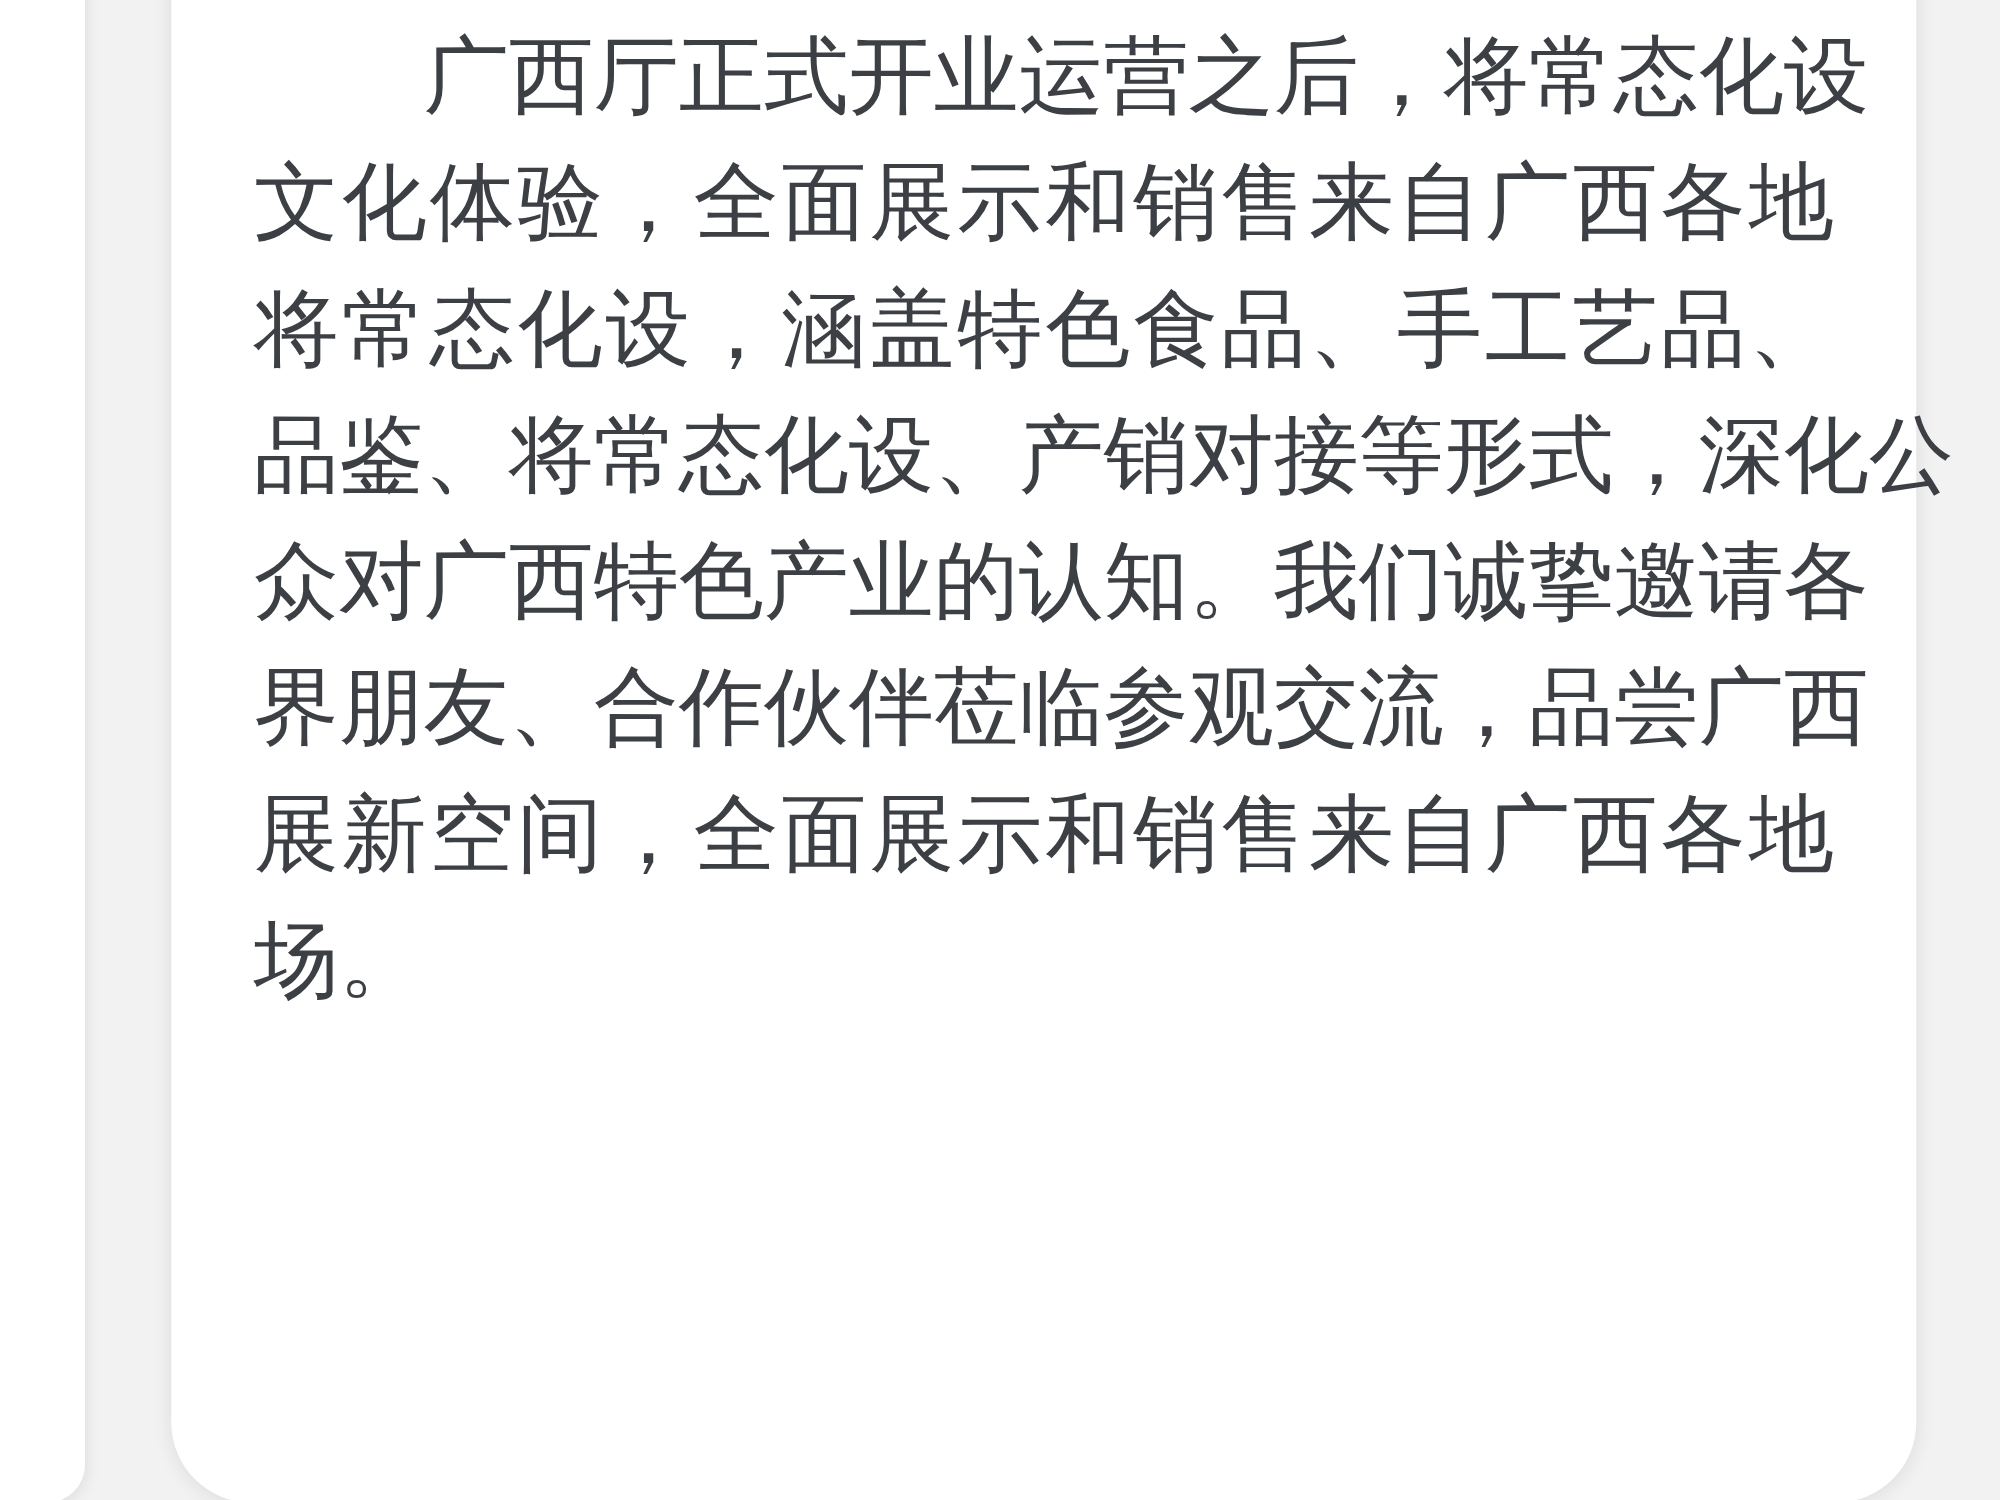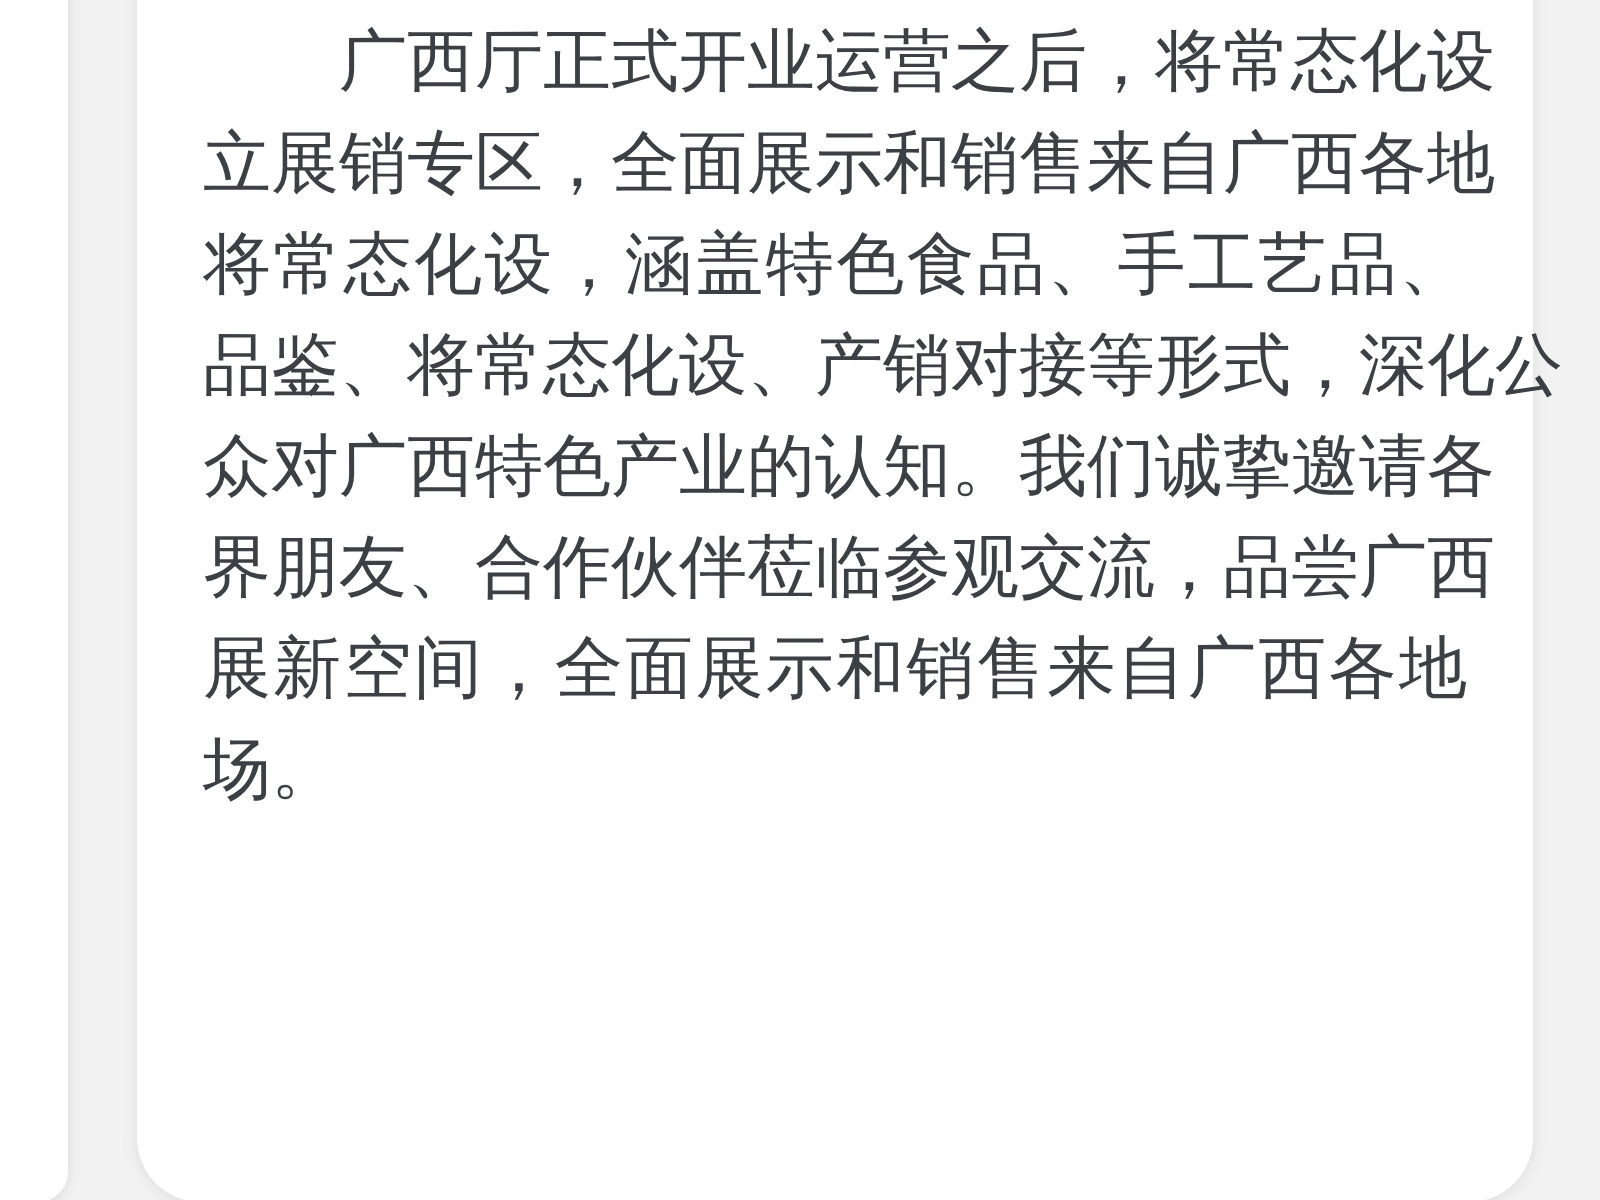--- a/index.html
+++ b/index.html
@@ -55,37 +55,36 @@
   }
   .line {
     height: 101px;
     text-align: justify;
     text-align-last: justify;
     white-space: nowrap;
     overflow: visible;
   }
   .line.first {
     text-indent: 2em;
-    font-family: Liberation Serif, serif;
   }
   .line.last {
     text-align-last: left;
   }
 </style>
 </head>
 <body style="--bg-color: #f2f2f3; --card-color: #ffffff; --text-color: #3c3f43;">
 
 <div class="screen">
 
   <div class="prev-card"></div>
 
   <div class="main-card">
     <div class="paragraph">
         <div class="line first">广西厅正式开业运营之后，将常态化设</div>
-        <div class="line">立展销专区，全面展示和销售来自广西各地</div>
+        <div class="line">文化体验，全面展示和销售来自广西各地</div>
         <div class="line">将常态化设，涵盖特色食品、手工艺品、</div>
         <div class="line">品鉴、将常态化设、产销对接等形式，深化公</div>
         <div class="line">众对广西特色产业的认知。我们诚挚邀请各</div>
         <div class="line">界朋友、合作伙伴莅临参观交流，品尝广西</div>
         <div class="line">展新空间，全面展示和销售来自广西各地</div>
         <div class="line last">场。</div>
       </div>
   </div>
 
 </div>

